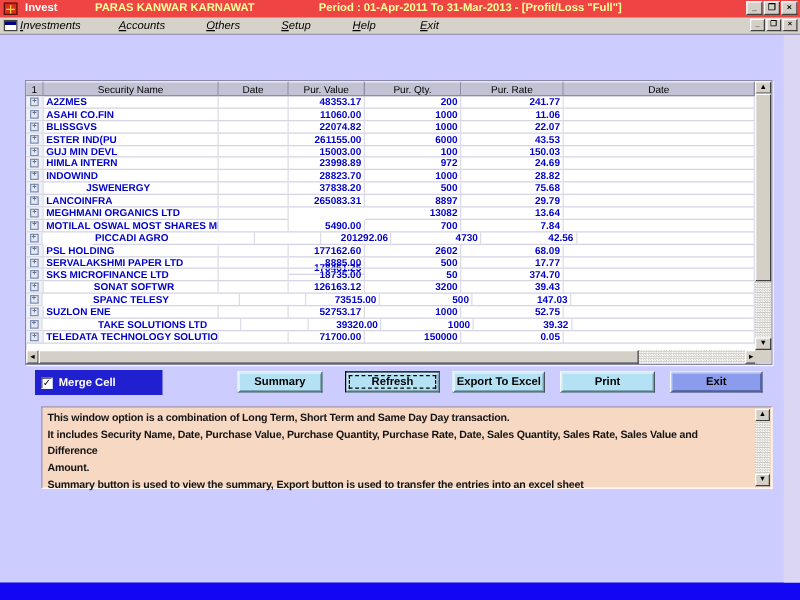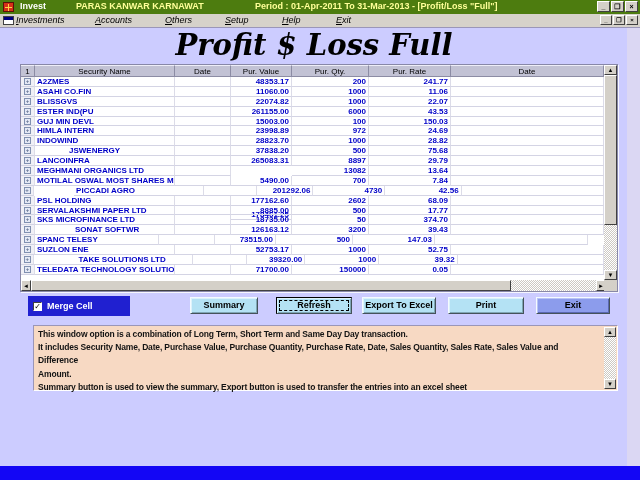--- a/index.html
+++ b/index.html
@@ -2,21 +2,21 @@
 <html><head>
 <meta charset="utf-8">
 <style>
   * { box-sizing: border-box; }
   html,body { width:640px; height:480px; margin:0; padding:0; overflow:hidden; }
   body { font-family:"Liberation Sans",sans-serif; background:#1306f5; position:relative; }
   .window { position:absolute; left:0; top:0; width:640px; height:466px; background:#ccccff; }
   .right-strip { position:absolute; right:0; top:28px; width:13px; height:438px; background:#dbd7f3; }
 
   
-  .titlebar { position:absolute; left:0; top:0; width:640px; height:16px; background:#4d7c0f; color:#fff; }
+  .titlebar { position:absolute; left:0; top:0; width:640px; height:16px; background:#ef4444; color:#fff; }
   .titlebar span { position:absolute; top:1px; font-size:9px; font-weight:bold; white-space:nowrap; }
   .app-icon { position:absolute; left:3px; top:2px; width:11px; height:10px; background:
       linear-gradient(#ffd24a,#ffd24a) 50% 50%/7px 1px no-repeat,
       linear-gradient(#ffd24a,#ffd24a) 50% 50%/1px 7px no-repeat,#d83018; border:1px solid #5a1008; }
   .t-app { left:20px; color:#ffffff; }
   .t-user { left:76px; color:#ffff99; }
   .t-period { left:255px; color:#ffff99; }
   .winbtns { position:absolute; right:2px; top:1px; display:flex; gap:1px; }
   .winbtn { width:13px; height:11px; background:#d4d0c8; border:1px solid; border-color:#fff #404040 #404040 #fff;
       font-size:7px; line-height:9px; text-align:center; color:#000; font-weight:bold; }
@@ -117,21 +117,20 @@
         <span class="menu-item" style="left: 282px;">Help</span>
         <span class="menu-item" style="left: 336px;">Exit</span>
       </div>
     <div class="menubtns">
       <div class="menubtn">_</div>
       <div class="menubtn">❐</div>
       <div class="menubtn">×</div>
     </div>
   </div>
 
-  <div class="heading">Profit $ Loss Full</div>
 
   <div class="grid">
     <div class="grid-head" id="grid-head">
         <div class="hcell" style="width: 14px;">1</div>
         <div class="hcell" style="width: 140px;">Security Name</div>
         <div class="hcell" style="width: 56px;">Date</div>
         <div class="hcell" style="width: 61px;">Pur. Value</div>
         <div class="hcell" style="width: 77px;">Pur. Qty.</div>
         <div class="hcell" style="width: 82px;">Pur. Rate</div>
         <div class="hcell" style="width: 153px;">Date</div>
@@ -310,21 +309,21 @@
           <div class="gcell" style="width: 56px;"></div>
           <div class="gcell num" style="width: 61px;">126163.12</div>
           <div class="gcell num" style="width: 77px;">3200</div>
           <div class="gcell num" style="width: 82px;">39.43</div>
           <div class="gcell" style="width: 153px;"></div>
         </div>
         <div class="grow">
           <div class="gcell expander" style="width: 14px;">
             <i>+</i>
           </div>
-          <div class="gcell nm" style="width: 124px;">SPANC TELESY</div>
+          <div class="gcell nm" style="width: 124px; margin-left: 38px;">SPANC TELESY</div>
           <div class="gcell" style="width: 56px;"></div>
           <div class="gcell num" style="width: 61px;">73515.00</div>
           <div class="gcell num" style="width: 77px;">500</div>
           <div class="gcell num" style="width: 82px;">147.03</div>
           <div class="gcell" style="width: 153px;"></div>
         </div>
         <div class="grow">
           <div class="gcell expander" style="width: 14px;">
             <i>+</i>
           </div>

